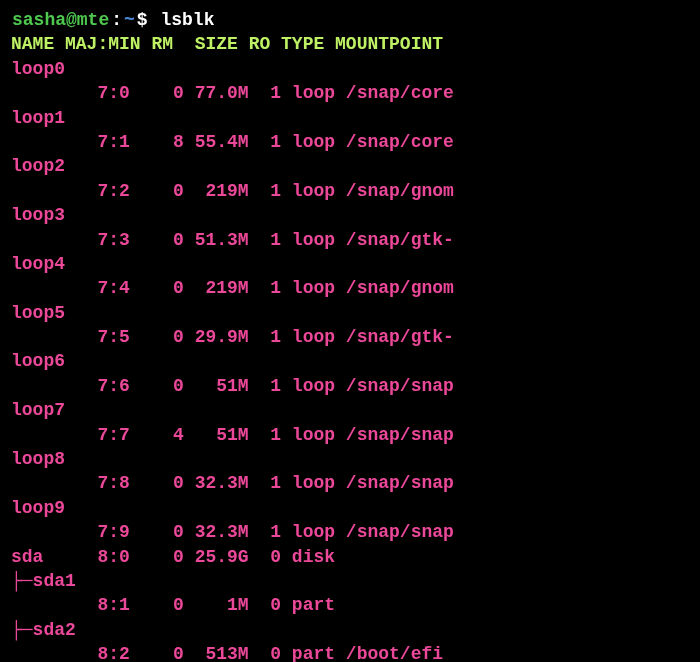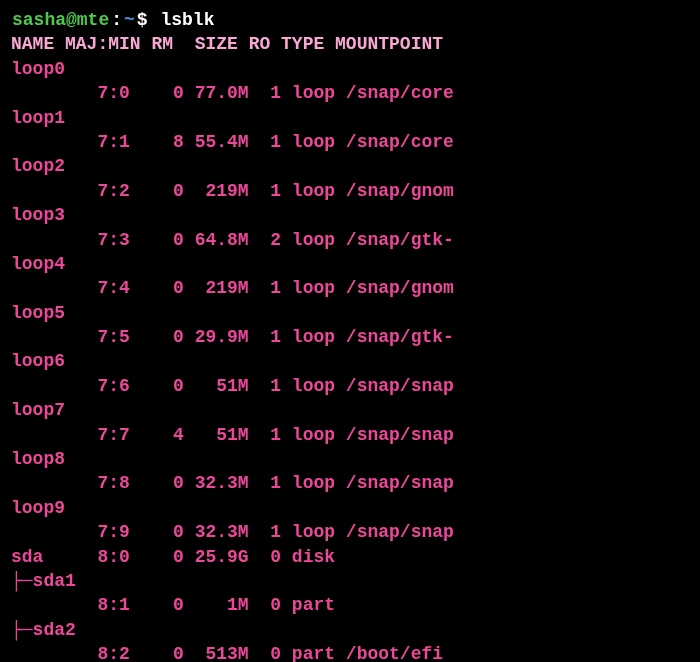--- a/index.html
+++ b/index.html
@@ -26,40 +26,40 @@
       color: #4ec94e;
     }
     .path {
       color: #4a8cd8;
     }
     .white {
       color: #fff;
     }
     .header-row {
       white-space: pre;
-      color: #f9a8d4;
+      color: #bef264;
     }
     .data-row {
       white-space: pre;
       color: #ec4899;
     }
   </style>
 </head>
 <body>
 
 <div class="prompt-line"><span class="user-host">sasha@mte</span><span class="white">:</span><span class="path">~</span><span class="white">$ </span><span class="white">lsblk</span></div>
 <div class="header-row">NAME MAJ:MIN RM  SIZE RO TYPE MOUNTPOINT</div>
 <div class="data-row">loop0</div>
 <div class="data-row">        7:0    0 77.0M  1 loop /snap/core</div>
 <div class="data-row">loop1</div>
 <div class="data-row">        7:1    8 55.4M  1 loop /snap/core</div>
 <div class="data-row">loop2</div>
 <div class="data-row">        7:2    0  219M  1 loop /snap/gnom</div>
 <div class="data-row">loop3</div>
-<div class="data-row">        7:3    0 64.8M  2 loop /snap/gtk-</div>
+<div class="data-row">        7:3    0 51.3M  1 loop /snap/gtk-</div>
 <div class="data-row">loop4</div>
 <div class="data-row">        7:4    0  219M  1 loop /snap/gnom</div>
 <div class="data-row">loop5</div>
 <div class="data-row">        7:5    0 29.9M  1 loop /snap/gtk-</div>
 <div class="data-row">loop6</div>
 <div class="data-row">        7:6    0   51M  1 loop /snap/snap</div>
 <div class="data-row">loop7</div>
 <div class="data-row">        7:7    4   51M  1 loop /snap/snap</div>
 <div class="data-row">loop8</div>
 <div class="data-row">        7:8    0 32.3M  1 loop /snap/snap</div>

